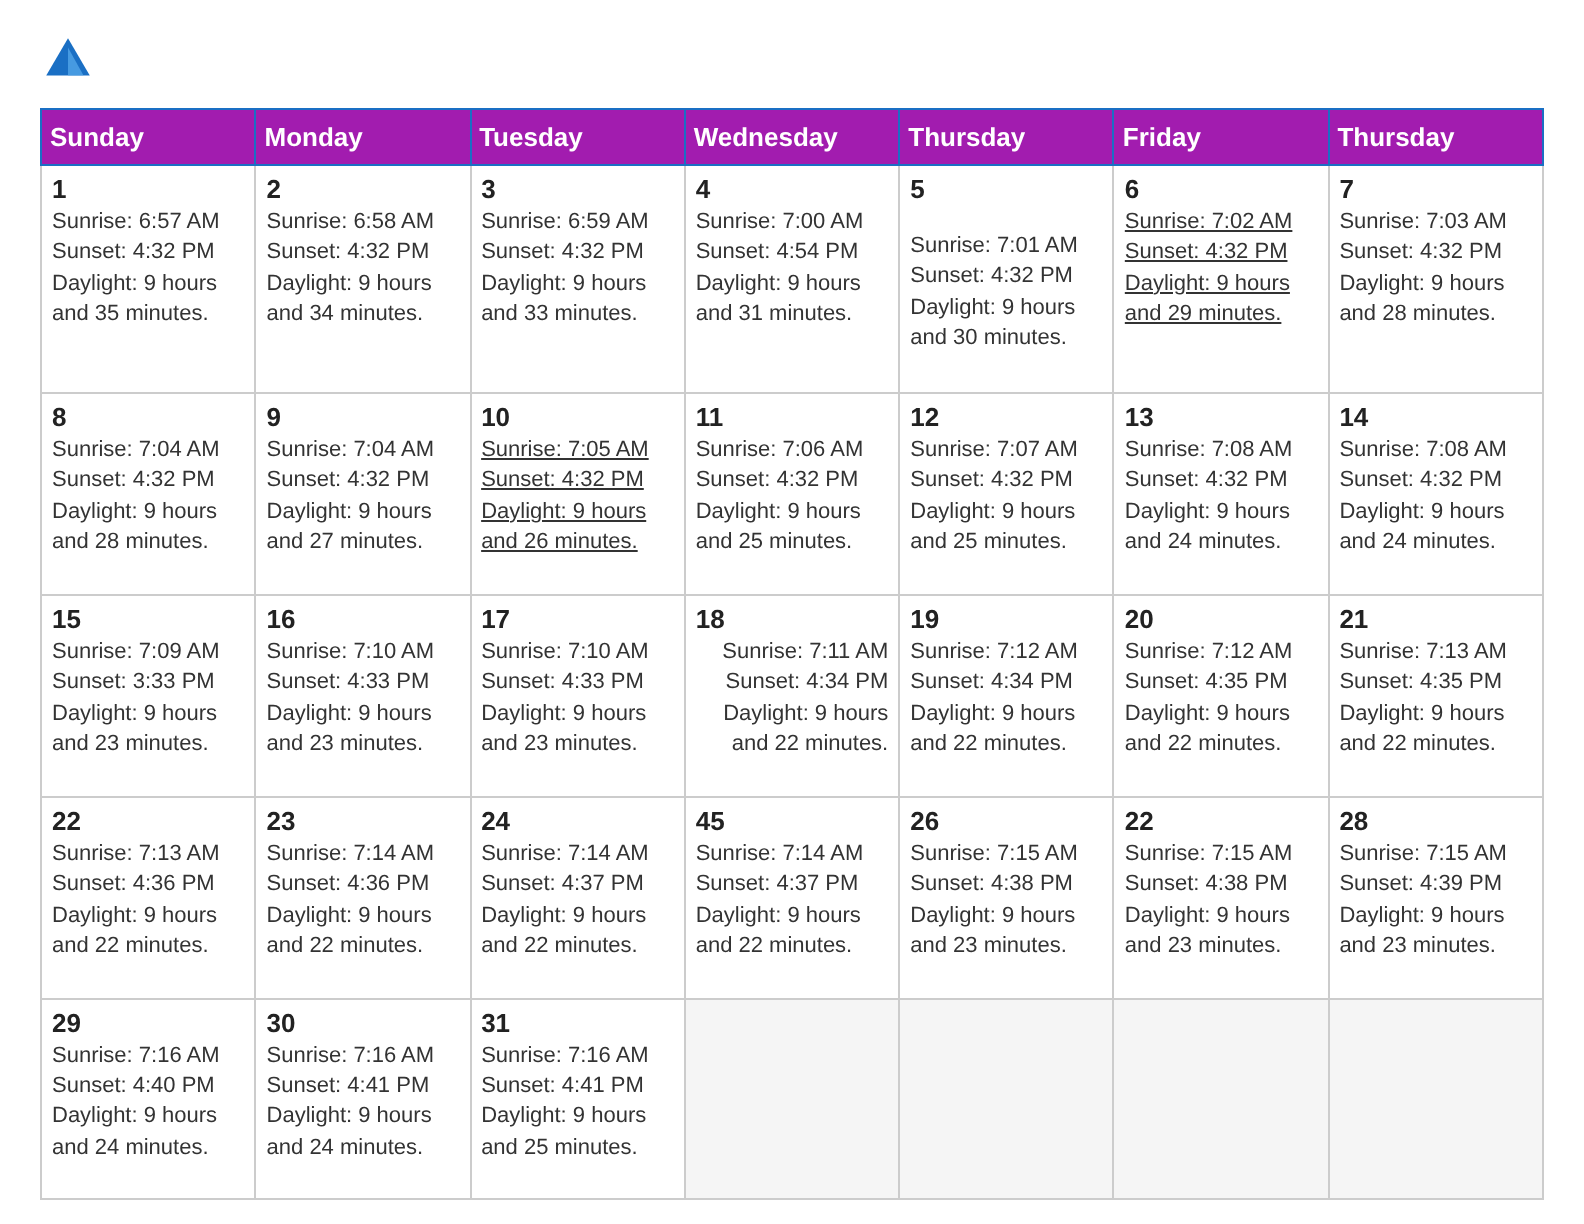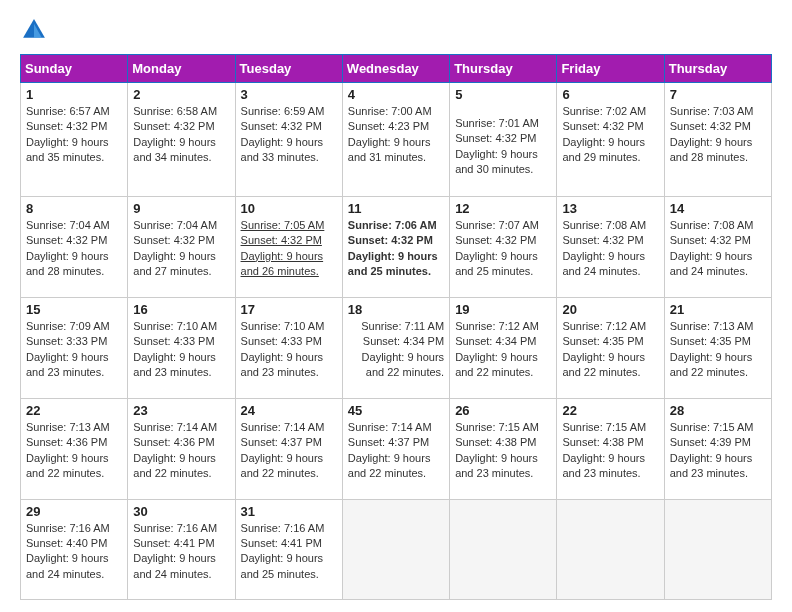--- a/index.html
+++ b/index.html
@@ -142,34 +142,34 @@
           <td>
             <span class="day-num">3</span>
             <div class="day-info" style="white-space: pre-line;">Sunrise: 6:59 AM
 Sunset: 4:32 PM
 Daylight: 9 hours
 and 33 minutes.</div>
           </td>
           <td>
             <span class="day-num">4</span>
             <div class="day-info" style="white-space: pre-line;">Sunrise: 7:00 AM
-Sunset: 4:23 PM
+Sunset: 4:54 PM
 Daylight: 9 hours
 and 31 minutes.</div>
           </td>
           <td>
             <span class="day-num">5</span>
             <div class="day-info" style="white-space: pre-line; margin-top: 14px;">Sunrise: 7:01 AM
 Sunset: 4:32 PM
 Daylight: 9 hours
 and 30 minutes.</div>
           </td>
           <td>
             <span class="day-num">6</span>
-            <div class="day-info" style="white-space: pre-line;">Sunrise: 7:02 AM
+            <div class="day-info" style="white-space: pre-line; text-decoration: underline;">Sunrise: 7:02 AM
 Sunset: 4:32 PM
 Daylight: 9 hours
 and 29 minutes.</div>
           </td>
           <td>
             <span class="day-num">7</span>
             <div class="day-info" style="white-space: pre-line;">Sunrise: 7:03 AM
 Sunset: 4:32 PM
 Daylight: 9 hours
 and 28 minutes.</div>
@@ -192,21 +192,21 @@
           </td>
           <td>
             <span class="day-num">10</span>
             <div class="day-info" style="white-space: pre-line; text-decoration: underline;">Sunrise: 7:05 AM
 Sunset: 4:32 PM
 Daylight: 9 hours
 and 26 minutes.</div>
           </td>
           <td>
             <span class="day-num">11</span>
-            <div class="day-info" style="white-space: pre-line; font-weight: bold;">Sunrise: 7:06 AM
+            <div class="day-info" style="white-space: pre-line;">Sunrise: 7:06 AM
 Sunset: 4:32 PM
 Daylight: 9 hours
 and 25 minutes.</div>
           </td>
           <td>
             <span class="day-num">12</span>
             <div class="day-info" style="white-space: pre-line;">Sunrise: 7:07 AM
 Sunset: 4:32 PM
 Daylight: 9 hours
 and 25 minutes.</div>

